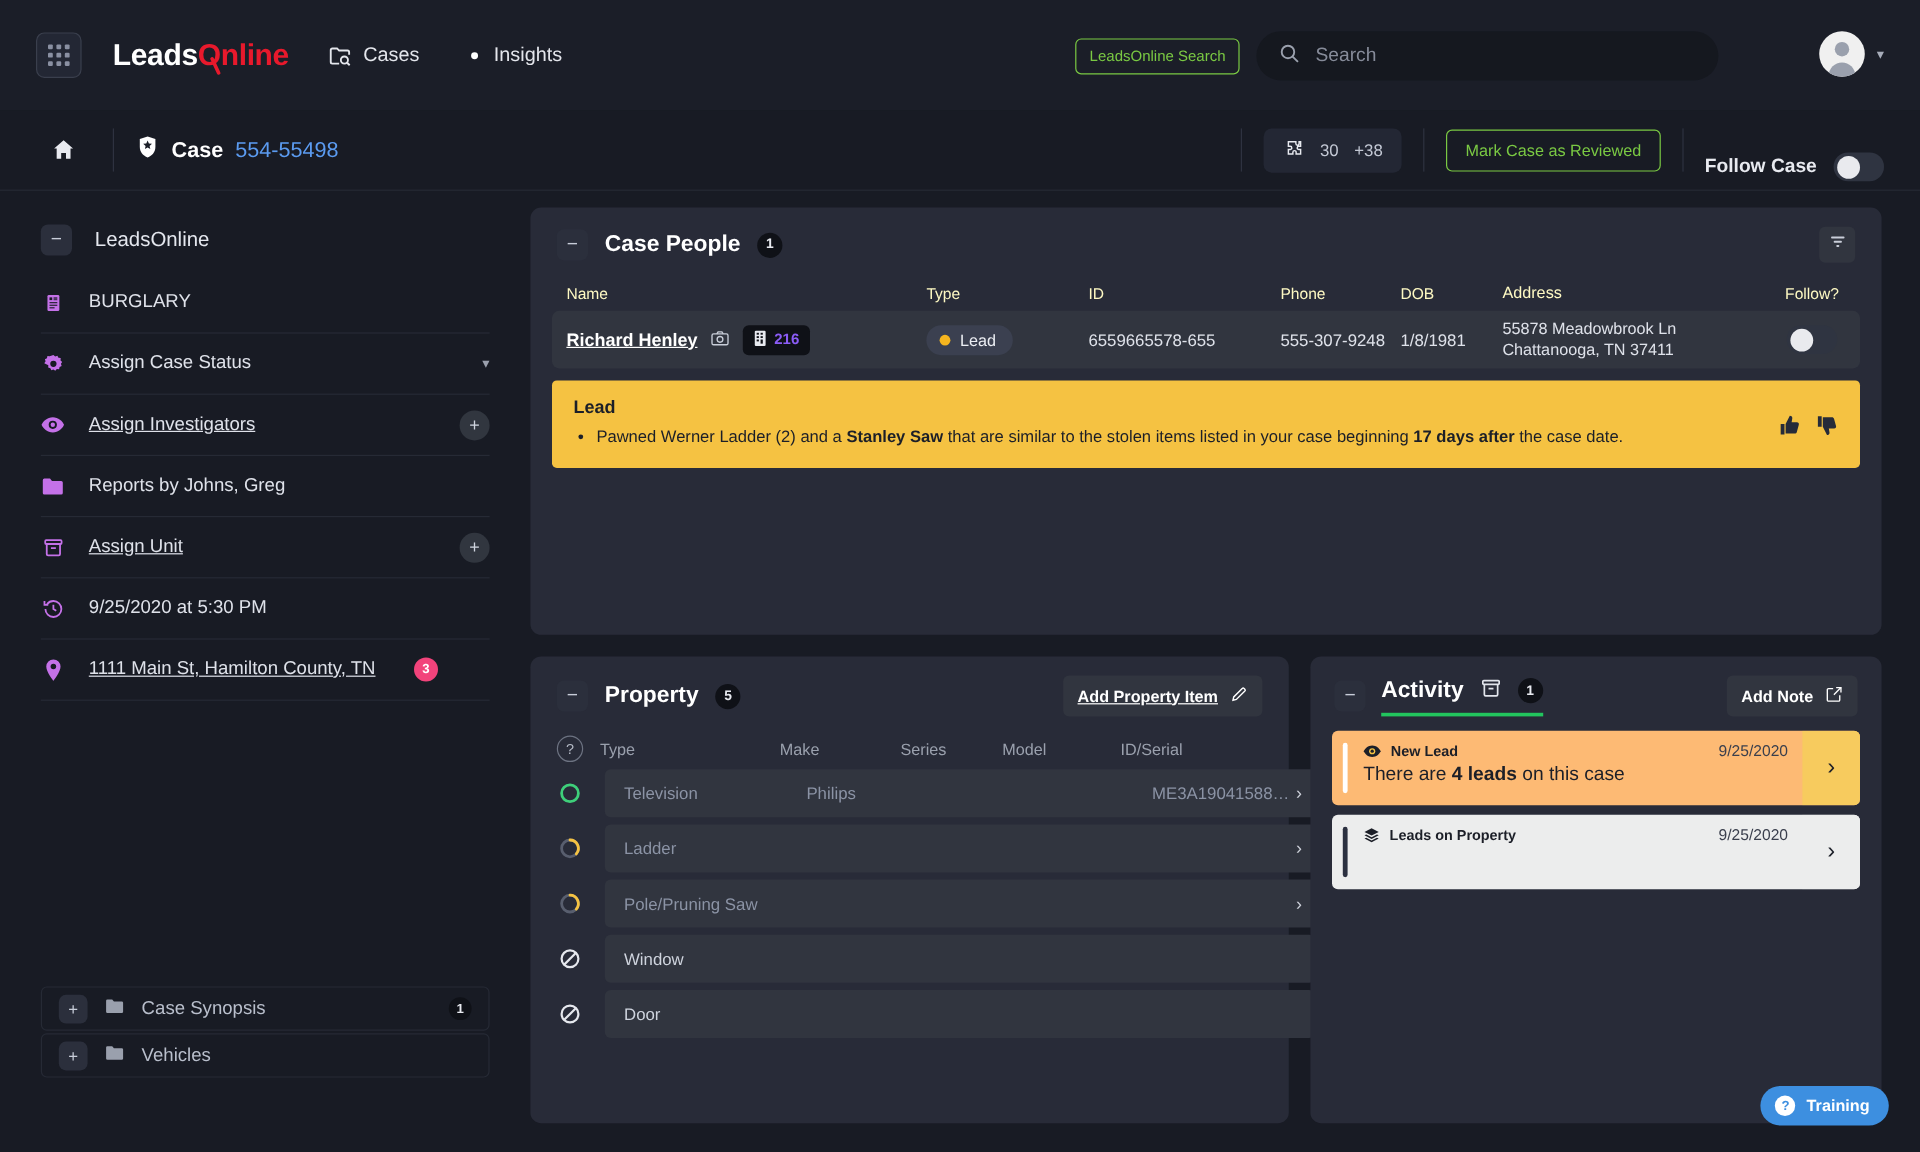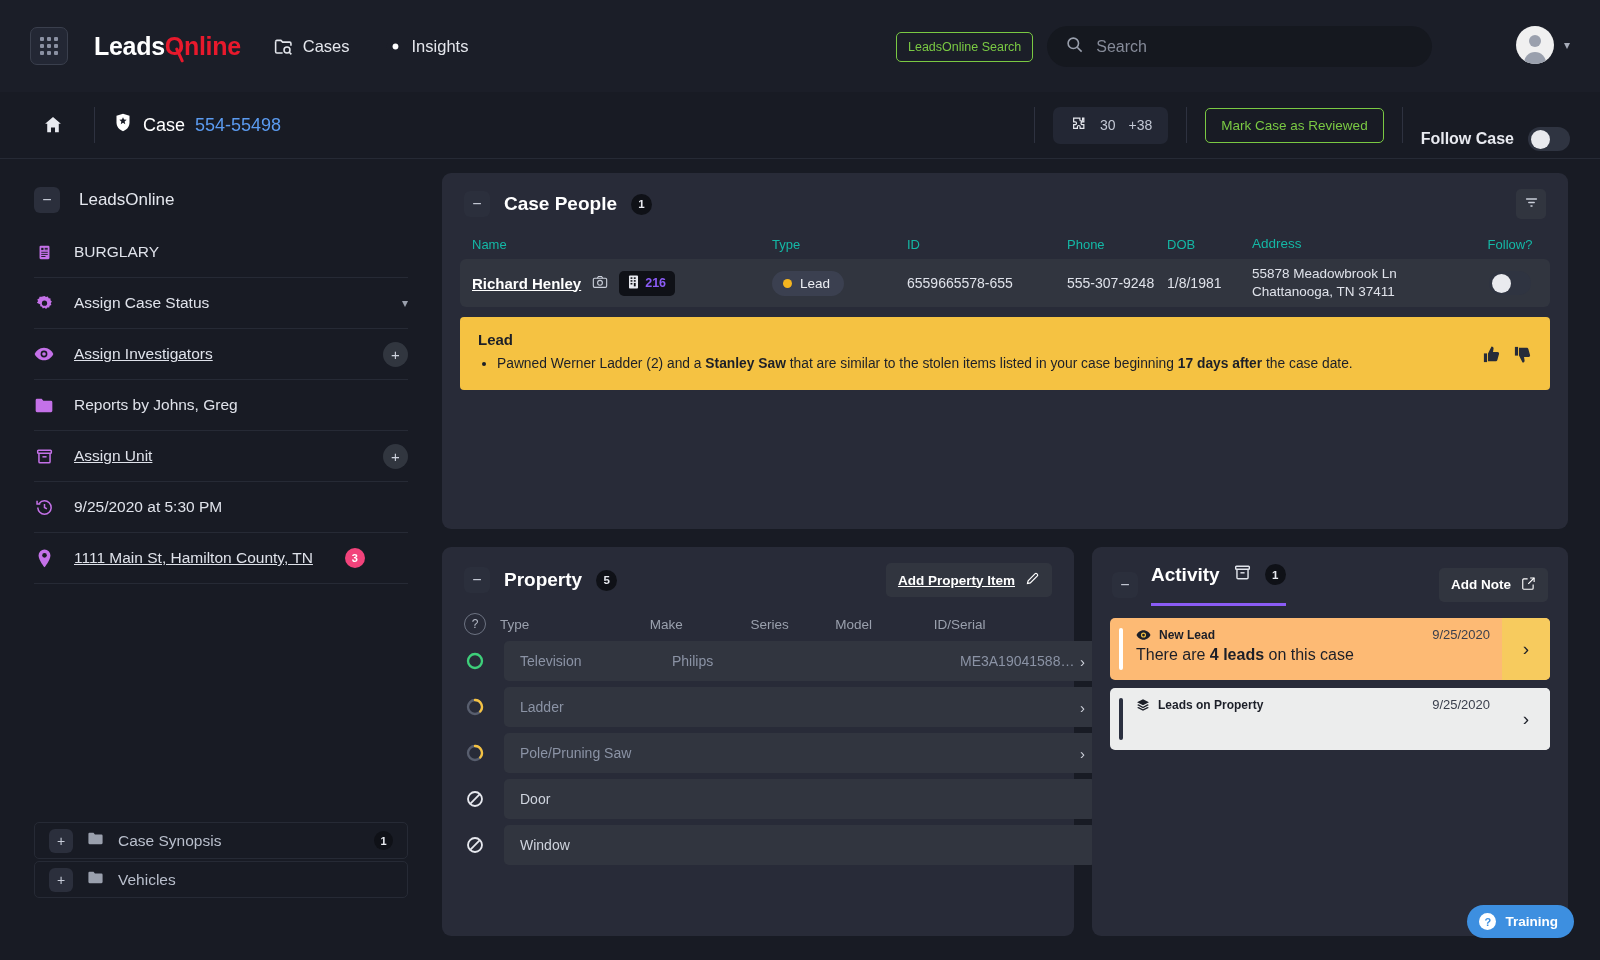--- a/index.html
+++ b/index.html
@@ -67,21 +67,21 @@
   
   .casebar {
     height: 67px; width: 1600px; background: #181b24;
     display: flex; align-items: center; padding: 0 30px;
     border-bottom: 1px solid #262a35;
     position: relative;
   }
   .home-ico { width: 46px; display: flex; justify-content: center; cursor: pointer; }
   .vsep { width: 1px; height: 36px; background: #2e3240; margin: 0 18px; }
   .case-label { display: flex; align-items: center; gap: 10px; font-size: 18px; }
-  .case-label .ctitle { font-weight: normal; color: #ffffff; }
+  .case-label .ctitle { font-weight: bold; color: #ffffff; }
   .case-label .cnum { color: #5b9bf0; font-weight: normal; font-size: 18px; }
 
   .casebar-right { margin-left: auto; display: flex; align-items: center; }
   .score-chip {
     background: #232734; border-radius: 7px; padding: 8px 16px;
     display: flex; align-items: center; gap: 13px; font-size: 14px; color: #c3c8d4;
   }
   .review-btn {
     border: 1.2px solid #7ac943; color: #7ac943; background: transparent;
     border-radius: 5px; padding: 9px 15px; font-size: 13.5px;
@@ -150,21 +150,21 @@
   }
   .filter-btn {
     margin-left: auto; width: 30px; height: 30px; border-radius: 5px; background: #31353f;
     display: flex; align-items: center; justify-content: center; cursor: pointer;
   }
 
   
   .cp-panel { height: 356px; display: flex; flex-direction: column; }
   .cp-table { padding: 0 18px; }
   .cp-hrow {
-    display: flex; align-items: center; font-size: 13px; color: #14b8a6;
+    display: flex; align-items: center; font-size: 13px; color: #fef9c3;
     padding: 0 12px; height: 30px; justify-content: center;
   }
   .cp-row {
     display: flex; align-items: center; background: #31353f; border-radius: 6px;
     padding: 0 12px; height: 48px; font-size: 14px; color: #dfe2ea;
   }
   .c-name { width: 300px; display: flex; align-items: center; gap: 11px; }
   .c-type { width: 135px; }
   .c-id { width: 160px; }
   .c-phone { width: 100px; }
@@ -223,21 +223,21 @@
   .prop-card {
     flex: 1; background: #31353f; border-radius: 5px; height: 40px;
     display: flex; align-items: center; padding: 0 16px; font-size: 14px; color: #cfd4de; cursor: pointer;
   }
   .prop-card.dim { color: #8b93a5; }
   .prop-card .chev { margin-left: auto; color: #ced2db; font-size: 15px; }
   .st-ico { width: 22px; flex: 0 0 22px; margin-right: 18px; display: flex; justify-content: center; }
 
   
   .act-head { display: flex; align-items: center; gap: 13px; padding: 16px 20px 0 20px; }
-  .tab-activity { padding-bottom: 17px; border-bottom: 3px solid #8b5cf6; display: flex; align-items: center; gap: 13px; cursor: pointer; }
+  .tab-activity { padding-bottom: 6px; border-bottom: 3px solid #22c55e; display: flex; align-items: center; gap: 13px; cursor: pointer; }
   .act-list { padding: 12px 18px; display: flex; flex-direction: column; gap: 8px; }
   .act-card { display: flex; border-radius: 5px; overflow: hidden; cursor: pointer; min-height: 62px; }
   .act-card.yellow { background: #fdba74; }
   .act-card.white { background: #eceded; }
   .act-body { flex: 1; padding: 9px 12px 11px 12px; position: relative; }
   .act-bar { width: 4px; border-radius: 2px; position: absolute; left: 9px; top: 10px; bottom: 10px; }
   .act-card.yellow .act-bar { background: #ffffff; }
   .act-card.white .act-bar { background: #2b3040; }
   .act-inner { margin-left: 14px; }
   .act-meta { display: flex; align-items: center; font-size: 12px; font-weight: bold; color: #1c1f28; }
@@ -670,37 +670,37 @@
             </div>
 
             <div class="prop-row">
               <span class="st-ico">
                 <svg width="20" height="20" viewBox="0 0 24 24" fill="none" stroke="#e6e8ee" stroke-width="2.2">
                   <circle cx="12" cy="12" r="8.4"></circle>
                     <path d="M6.2 17.8L17.8 6.2"></path>
                 </svg>
               </span>
               <div class="prop-card">
-                <span class="p-type">Door</span>
+                <span class="p-type">Window</span>
                 <span class="p-make"></span>
                 <span class="p-series"></span>
                 <span class="p-model"></span>
                 <span class="p-idser"></span>
               </div>
             </div>
 
             <div class="prop-row">
               <span class="st-ico">
                 <svg width="20" height="20" viewBox="0 0 24 24" fill="none" stroke="#e6e8ee" stroke-width="2.2">
                   <circle cx="12" cy="12" r="8.4"></circle>
                     <path d="M6.2 17.8L17.8 6.2"></path>
                 </svg>
               </span>
               <div class="prop-card">
-                <span class="p-type">Window</span>
+                <span class="p-type">Door</span>
                 <span class="p-make"></span>
                 <span class="p-series"></span>
                 <span class="p-model"></span>
                 <span class="p-idser"></span>
               </div>
             </div>
 
           </div>
         </div>
 

